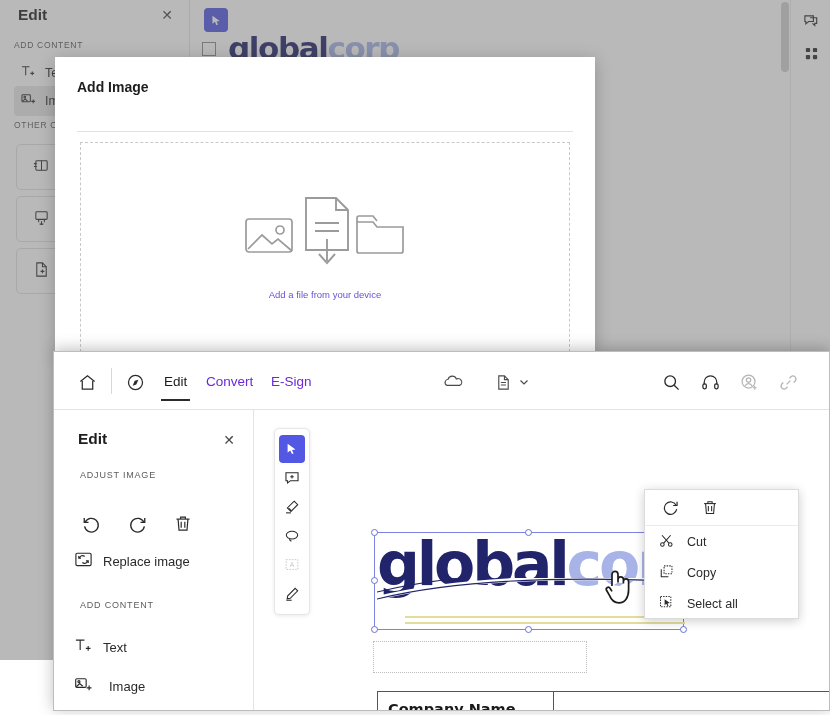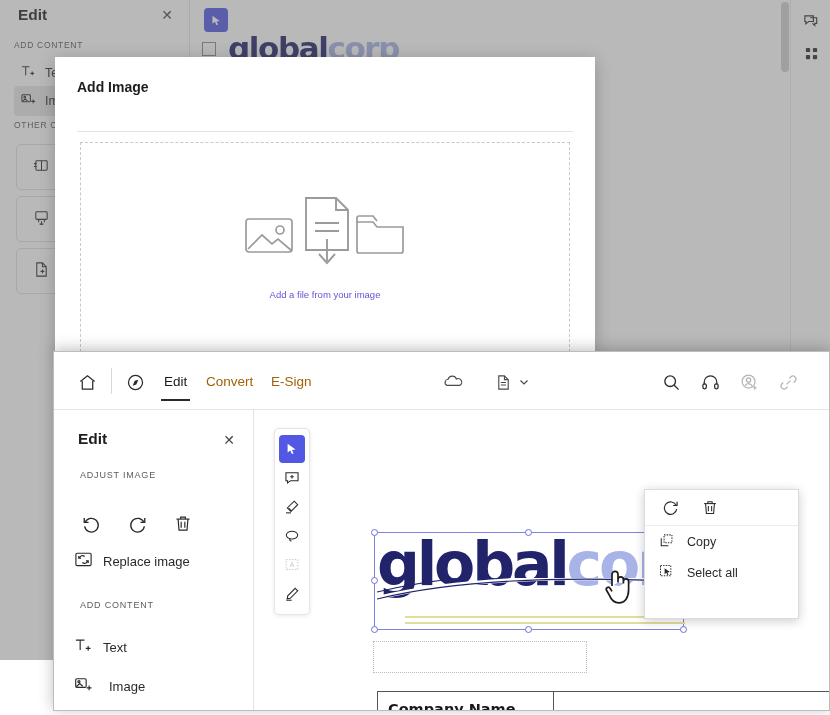--- a/index.html
+++ b/index.html
@@ -128,21 +128,21 @@
     background: #ffffff; border-bottom: 1px solid #e3e3e3;
   }
   .hdr-ico {
     position: absolute; top: 19px; width: 22px; height: 22px;
     display: flex; align-items: center; justify-content: center; cursor: pointer;
   }
   .hdr-sep {
     position: absolute; left: 57px; top: 16px; width: 1px; height: 26px; background: #d8d8d8;
   }
   .hdr-nav {
-    position: absolute; top: 22px; font-size: 13.5px; color: #a16207; cursor: pointer;
+    position: absolute; top: 22px; font-size: 13.5px; color: #6d28d9; cursor: pointer;
   }
   .hdr-nav.active { color: #1a1a1a; }
   .hdr-nav.active::after {
     content: ""; position: absolute; left: -3px; right: -3px; bottom: -12px;
     height: 2.5px; background: #2b2b2b;
   }
 
   .edit-panel {
     position: absolute; left: 0; top: 58px; width: 200px; bottom: 0;
     background: #ffffff; border-right: 1px solid #e3e3e3;
@@ -370,21 +370,21 @@
             <path d="M23 59l8 9 8-9" fill="none"></path>
           </svg>
         </span>
         <span>
           <svg width="52" height="46" viewBox="0 0 52 46" fill="none" stroke="#9b9b9b" stroke-width="1.7">
             <path d="M3 12h16l4 5h26v24a2 2 0 0 1-2 2H5a2 2 0 0 1-2-2z"></path>
             <path d="M3 12V8a2 2 0 0 1 2-2h14l4 5"></path>
           </svg>
         </span>
       </div>
-      <a class="dz-link" href="#">Add a file from your image</a>
+      <a class="dz-link" href="#">Add a file from your device</a>
     </div>
   </div>
 
   <div class="app">
 
     <div class="app-header">
       <div class="hdr-ico" style="left:22px;">
         <svg width="19" height="19" viewBox="0 0 20 20" fill="none" stroke="#2a2a2a" stroke-width="1.3">
           <path d="M2.5 9L10 3l7.5 6"></path>
             <path d="M4.5 8.5V17h11V8.5"></path>
@@ -605,20 +605,30 @@
             <path d="M3.8 5.6h14.4"></path>
               <path d="M8.4 5.6V3.4h5.2v2.2"></path>
             <path d="M5.6 5.6l1 12.2h8.8l1-12.2"></path>
               <path d="M9 8.6v6.4M13 8.6v6.4"></path>
           </svg>
         </div>
       </div>
       <div class="ctx-item">
         <span>
           <svg width="15" height="15" viewBox="0 0 16 16" fill="none" stroke="#2a2a2a" stroke-width="1.1">
+            <circle cx="3.6" cy="12.2" r="1.9"></circle>
+              <circle cx="12" cy="12.2" r="1.9"></circle>
+            <path d="M5 10.8L12.4 2.4M10.6 10.8L3.2 2.4"></path>
+          </svg>
+        </span>
+        <span>Cut</span>
+      </div>
+      <div class="ctx-item">
+        <span>
+          <svg width="15" height="15" viewBox="0 0 16 16" fill="none" stroke="#2a2a2a" stroke-width="1.1">
             <rect x="5.4" y="2" width="8.4" height="8.4" stroke-dasharray="1.5 1.3"></rect>
             <path d="M10 13.6H2.4V5.6"></path>
           </svg>
         </span>
         <span>Copy</span>
       </div>
       <div class="ctx-item">
         <span>
           <svg width="15" height="15" viewBox="0 0 16 16" fill="none" stroke="#2a2a2a" stroke-width="1.1">
             <rect x="1.6" y="1.6" width="11" height="11" stroke-dasharray="1.5 1.3"></rect>

